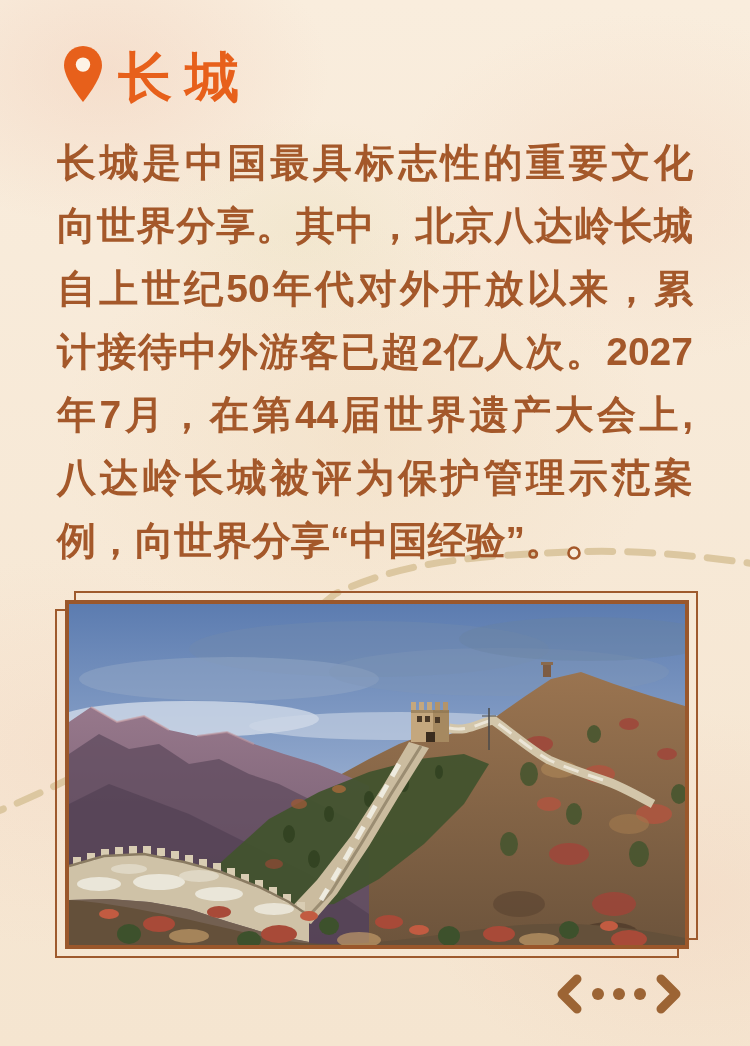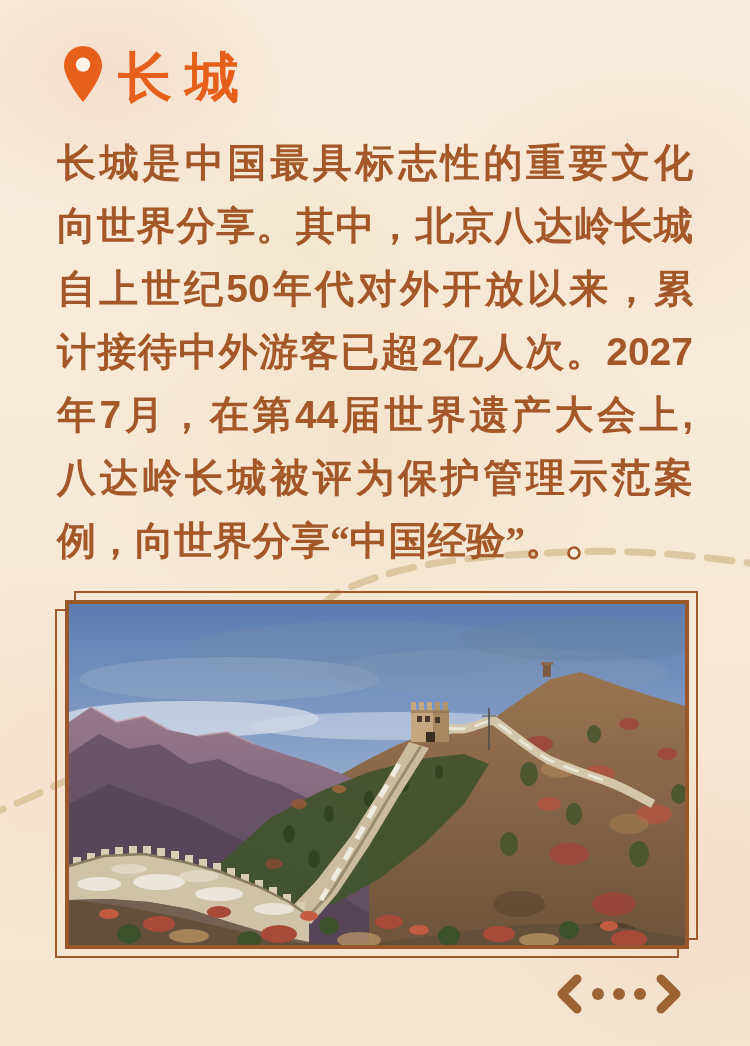--- a/index.html
+++ b/index.html
@@ -24,21 +24,21 @@
   .title{
     margin:0;color:#e7601b;font-size:54px;font-weight:900;letter-spacing:13px;
     line-height:58px;transform:translateY(4px);white-space:nowrap;
   }
   
   .article{position:absolute;left:57px;top:131px;width:636px;z-index:3;}
   .line{
     color:#a4582a;font-size:39px;font-weight:700;line-height:63px;height:63px;
     text-align:justify;text-align-last:justify;white-space:nowrap;
   }
-  .line.last{text-align-last:left;font-family:Liberation Serif, serif;}
+  .line.last{text-align-last:left;}
   
   .stack{position:absolute;left:65px;top:600px;width:624px;height:349px;z-index:2;margin:0;}
   .frame{position:absolute;inset:0;border:2px solid #9e5a2d;background:transparent;}
   .frame-up{transform:translate(9px,-9px);}
   .frame-down{transform:translate(-10px,9px);}
   .photo{position:absolute;inset:0;border:4px solid #9a572b;background:#8ba3c9;}
   .photo svg{display:block;width:616px;height:341px;}
   
   .pager{position:absolute;left:556px;top:972px;z-index:3;display:flex;align-items:center;gap:10px;height:44px;}
   .pager .chev{display:block;cursor:pointer;}

